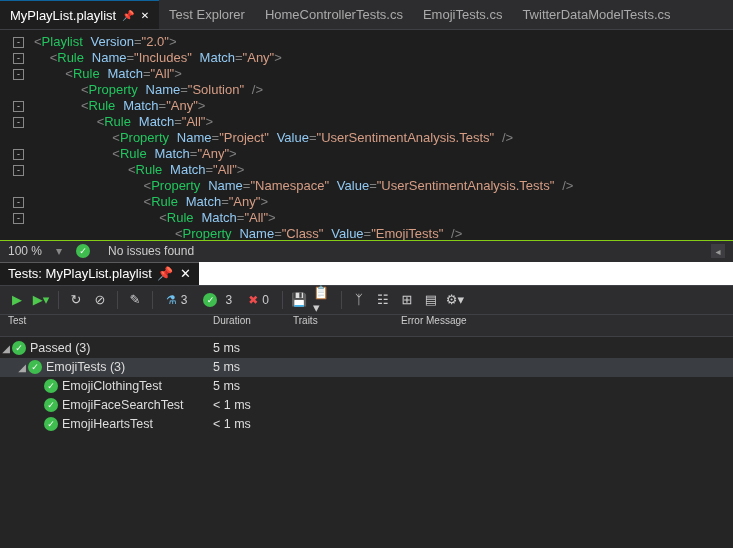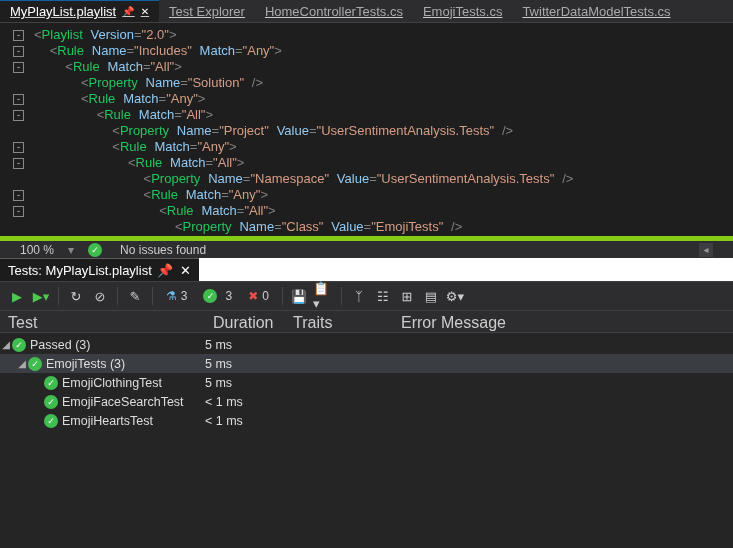--- a/index.html
+++ b/index.html
@@ -1,52 +1,52 @@
 <!DOCTYPE html>
 <html><head>
 <meta charset="utf-8">
 <style>
   * { margin:0; padding:0; box-sizing:border-box; font-family:"Segoe UI",Arial,sans-serif; }
   body { background:#2d2d30; color:#ccc; font-size:13px; width:733px; height:548px; overflow:hidden; display:flex; flex-direction:column; }
-  .tabs { display:flex; background:#2d2d30; border-bottom:1px solid #3f3f46; height:23px; flex-shrink:0;text-decoration:underline; }
+  .tabs { display:flex; background:#2d2d30; border-bottom:1px solid #3f3f46; height:30px; flex-shrink:0; }
   .tab { padding:3px 10px; color:#aaa; cursor:pointer; display:flex; align-items:center; gap:6px; }
   .tab.active { background:#1e1e1e; color:#fff; border-top:1px solid #0e639c; }
   .tab .pin, .tab .close { font-size:10px; }
   .editor { background:#1e1e1e; flex:1; overflow:auto; display:flex; }
   .gutter { width:28px; background:#1e1e1e; padding-top:4px; flex-shrink:0; }
   .gline { height:16px; display:flex; align-items:center; justify-content:flex-end; padding-right:4px; }
   .gline .plus { width:11px; height:11px; border:1px solid #888; font-size:9px; line-height:9px; text-align:center; color:#ccc; cursor:pointer; }
   .code { padding:4px 0 4px 6px; font-family:Consolas,monospace; font-size:13px; line-height:16px; white-space:pre; color:#ccc; }
   .tag { color:#22c55e; }
   .attr { color:#92caf4; }
   .val { color:#d69d85; }
   .brk { color:#808080; }
-  .status { background:#2d2d30; border-top:5px solid #84cc16; height:22px; display:flex; align-items:center; font-size:12px; padding:0 20px; gap:14px; flex-shrink:0; }
+  .status { background:#2d2d30; border-top:1px solid #84cc16; height:22px; display:flex; align-items:center; font-size:12px; padding:0 8px; gap:14px; flex-shrink:0; }
   .scroll-arrow { background:#3e3e42; width:14px; height:14px; font-size:10px; display:flex; align-items:center; justify-content:center; color:#999; }
   .panel-tab-wrap { background:#ffffff; display:flex; height:23px; flex-shrink:0; }
   .panel-tab { background:#1c1c1c; color:#fff; padding:3px 8px; display:flex; align-items:center; gap:6px; border-top:1px solid #5a5a5c; }
   .toolbar { background:#2d2d30; border-top:1px solid #3f3f46; border-bottom:1px solid #3f3f46; height:30px; display:flex; align-items:center; padding:0 6px; gap:2px; flex-shrink:0; }
   .tb-btn { width:22px; height:22px; display:flex; align-items:center; justify-content:center; cursor:pointer; color:#ccc; font-size:13px; }
   .sep { width:1px; height:18px; background:#46464a; margin:0 4px; }
   .counter { display:flex; align-items:center; gap:4px; padding:2px 6px; font-size:12px; border:1px solid transparent; }
   .c-flask { color:#6fc2ef; }
   .c-fail { color:#f14c4c; }
-  .headers { display:flex; background:#2d2d30; border-bottom:1px solid #3f3f46; height:22px; align-items:flex-end; font-size:16px; color:#ccc; flex-shrink:0; padding-left:8px; }
+  .headers { display:flex; background:#2d2d30; border-bottom:1px solid #3f3f46; height:22px; align-items:flex-start; font-size:10px; color:#ccc; flex-shrink:0; padding-left:8px; }
   .col-test { width:205px; }
   .col-dur { width:80px; }
   .col-traits { width:80px; }
   .col-err { flex:1;margin-left:28px; }
   .tests { background:#252526; flex:1; padding-top:2px; overflow:auto; }
   .trow { display:flex; align-items:center; height:19px; font-size:12.5px; color:#ddd; }
   .trow.sel { background:#3a3d41; }
   .t-indent { display:inline-block; }
   .caret { width:12px; text-align:center; font-size:10px; color:#aaa; }
   .pass-icon { width:14px; height:14px; border-radius:50%; background:#3fbd4f; color:#fff; font-size:9px; display:inline-flex; align-items:center; justify-content:center; margin-right:4px; }
   .run-icon { color:#4ec94e; }
-  .dur-cell { position:absolute; left:205px; width:80px; }
+  .dur-cell { position:absolute; left:213px; width:80px; }
   .trow { position:relative; }
 </style>
 </head>
 <body>
 
 <div class="tabs">
   <div class="tab active">
     <span>MyPlayList.playlist</span>
     <span class="pin">📌</span>
     <span class="close">✕</span>

